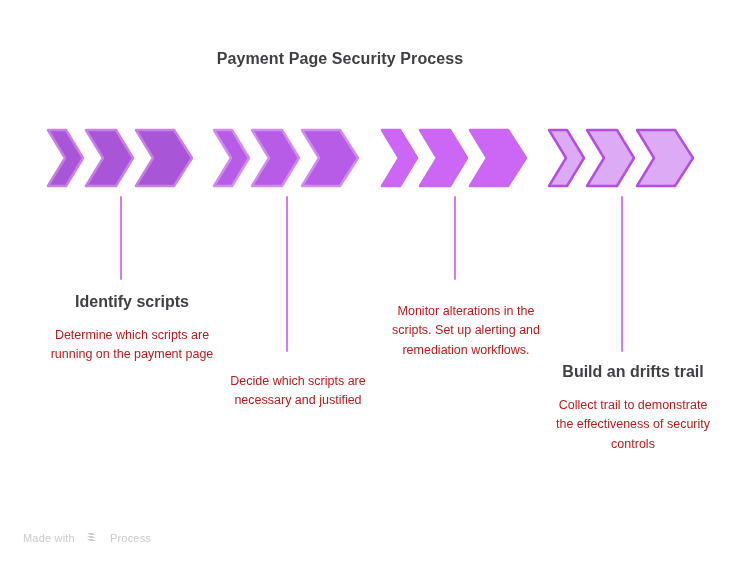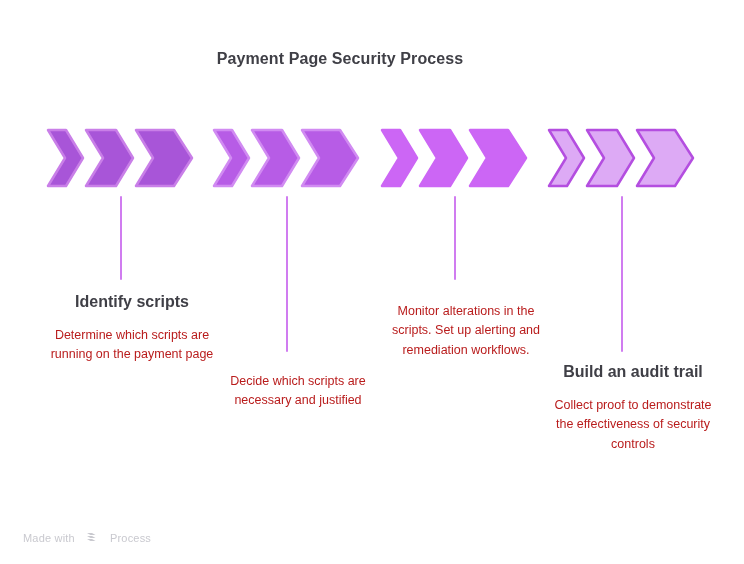--- a/index.html
+++ b/index.html
@@ -129,22 +129,22 @@
       <svg width="168" height="60" viewBox="0 0 168 60">
         <g>
           <path class="cv" d="M12,2 L30,2 L47,30 L30,58 L12,58 L29,30 Z" fill="#ddaaf5" stroke="#b44ee0" stroke-width="2.5" stroke-linejoin="round"></path>
           <path class="cv" d="M50,2 L80,2 L97,30 L80,58 L50,58 L67,30 Z" fill="#ddaaf5" stroke="#b44ee0" stroke-width="2.5" stroke-linejoin="round"></path>
           <path class="cv" d="M100,2 L138,2 L156,30 L138,58 L100,58 L117,30 Z" fill="#ddaaf5" stroke="#b44ee0" stroke-width="2.5" stroke-linejoin="round"></path>
         </g>
       </svg>
     </div>
     <div class="connector" style="left: 84px; top: 196px; height: 156px; background: rgb(208, 124, 240);"></div>
     <div class="txtblock" style="top:360px;">
-      <div class="step-title">Build an audit trail</div>
-      <div class="step-desc">Collect proof to demonstrate the effectiveness of security controls</div>
+      <div class="step-title">Build an drifts trail</div>
+      <div class="step-desc">Collect trail to demonstrate the effectiveness of security controls</div>
     </div>
   </div>
 
   <div class="footer">
     <span>Made with</span>
     <svg class="napkin-logo" width="13" height="13" viewBox="0 0 13 13">
       <g fill="#c9c9cf">
         <path d="M1,2 L6,2 L9.5,4 L4.5,4 Z"></path>
         <path d="M1,5 L6,5 L9.5,7 L4.5,7 Z"></path>
         <path d="M1,8 L6,8 L9.5,10 L4.5,10 Z"></path>

